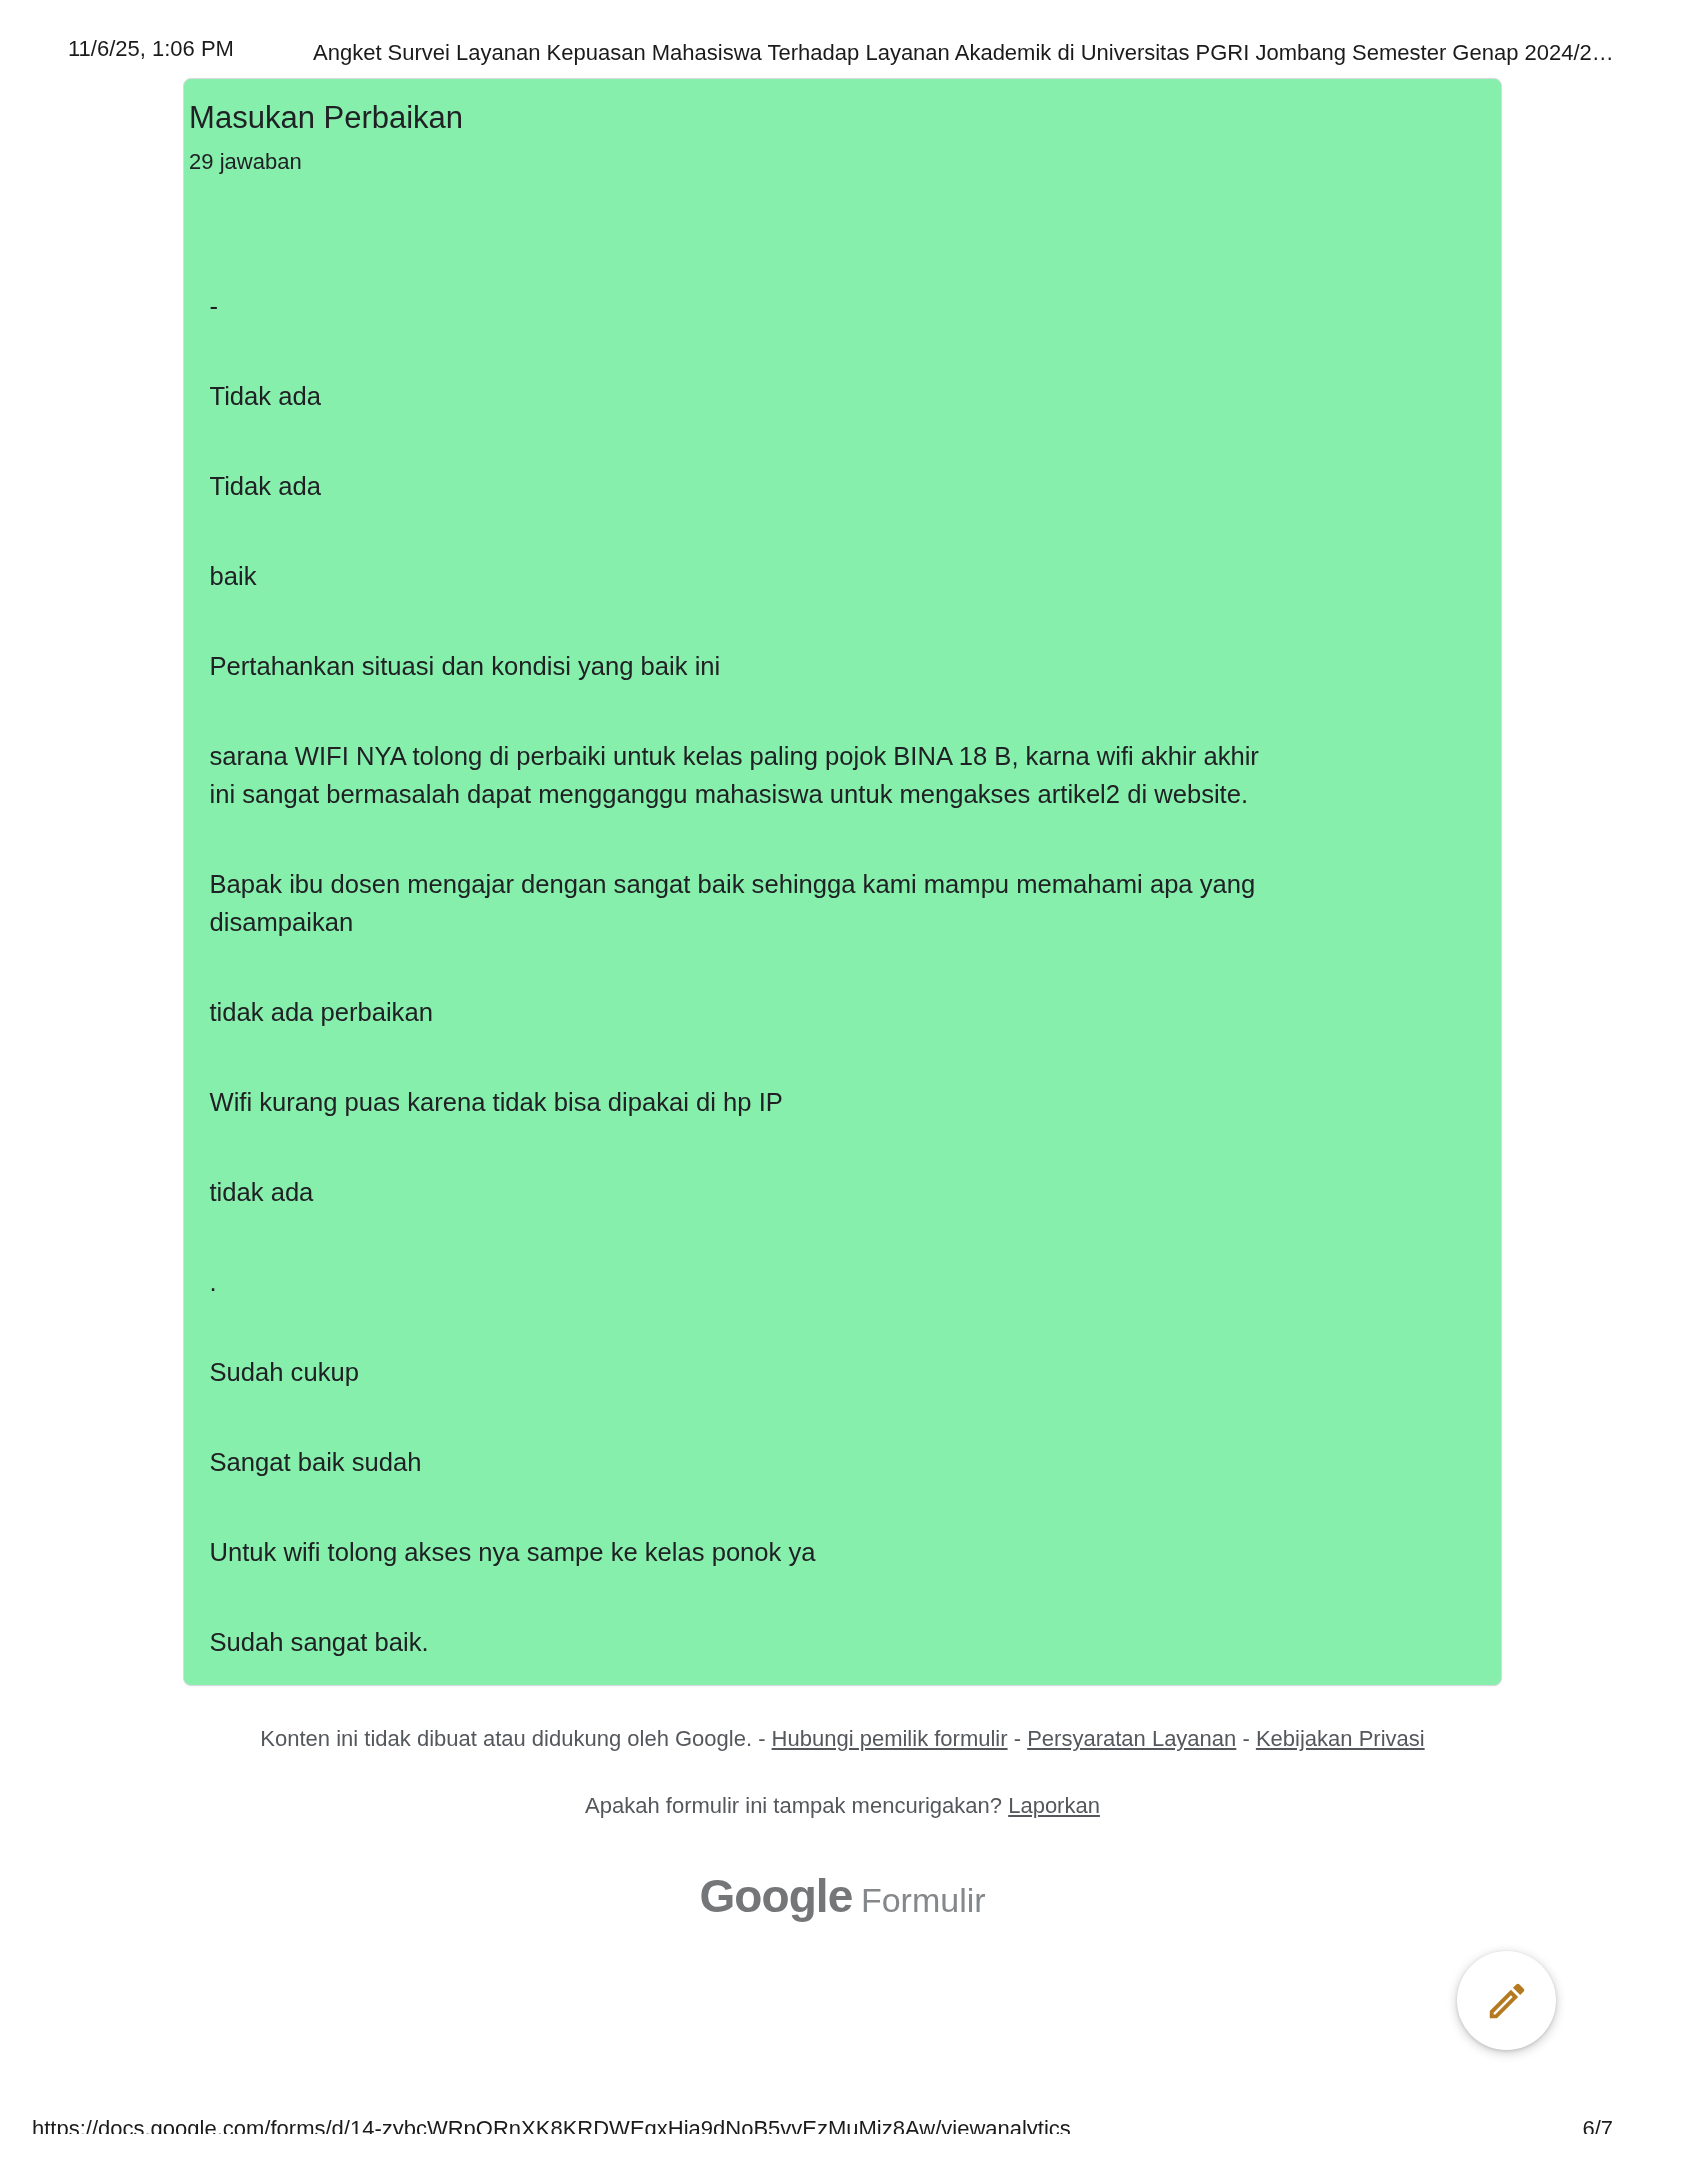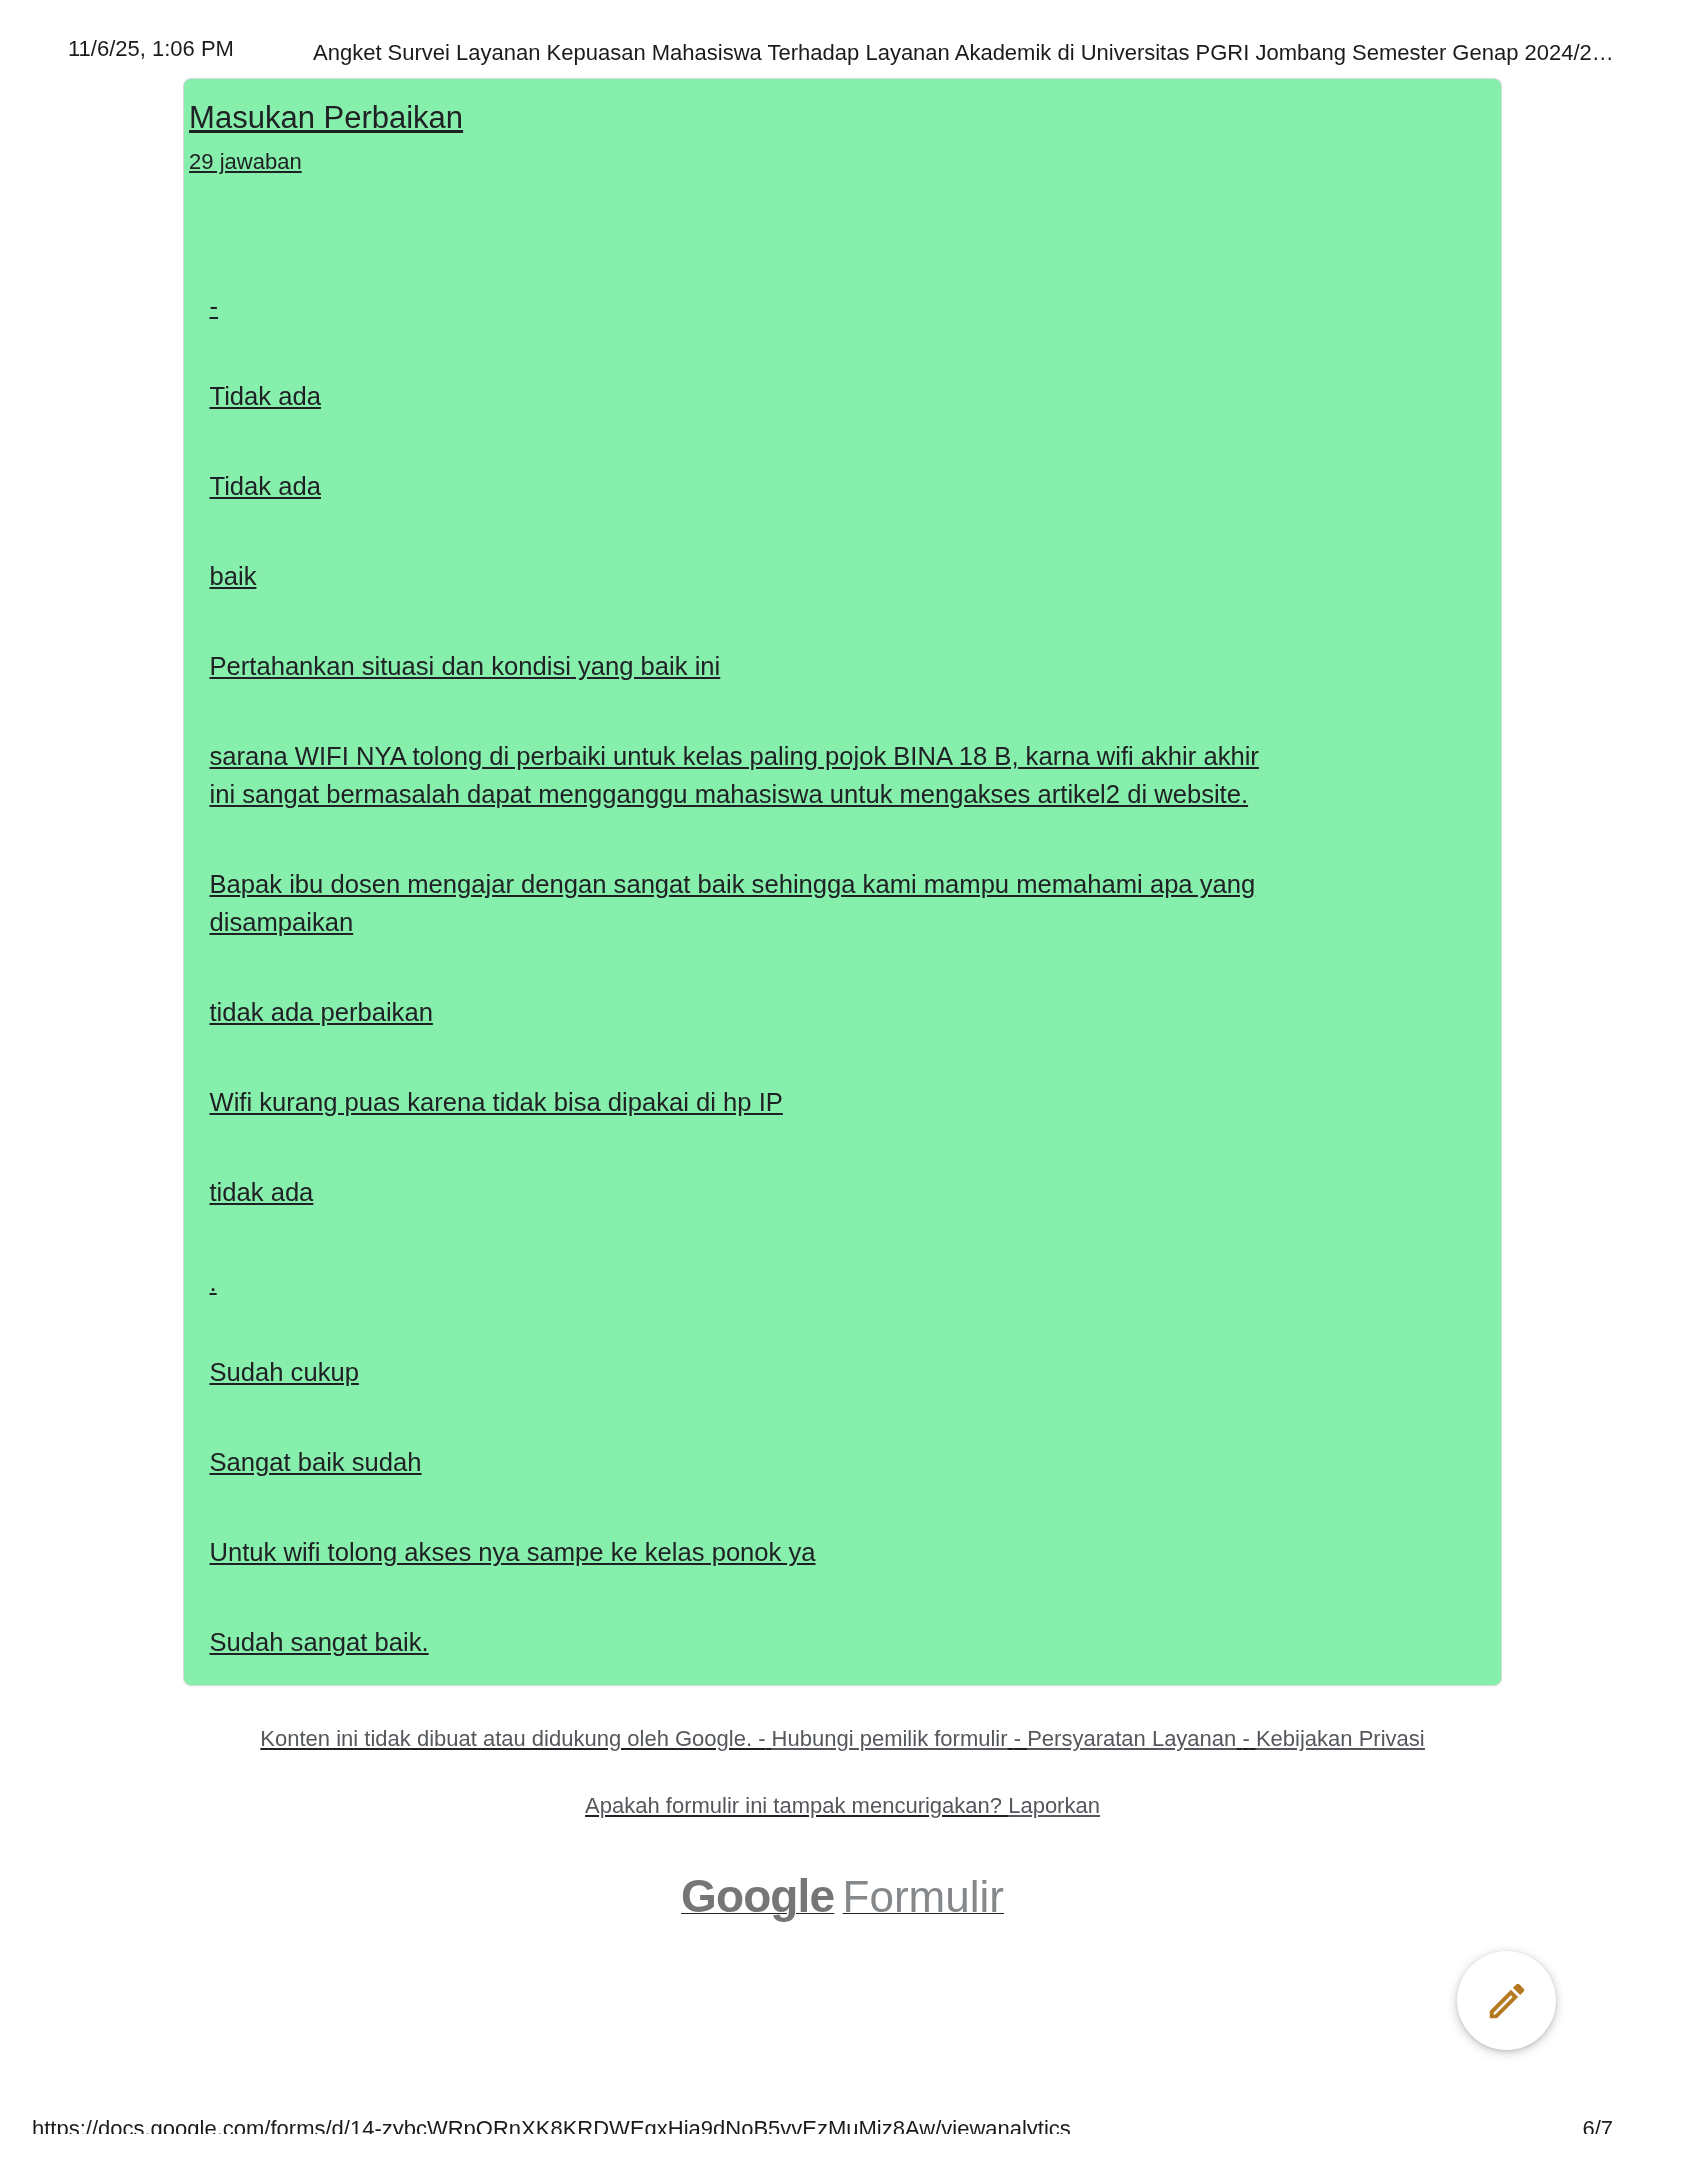--- a/index.html
+++ b/index.html
@@ -5,21 +5,20 @@
   * { margin:0; padding:0; box-sizing:border-box; }
   html,body { background:#ffffff; }
   .page {
     position:relative;
     width:1685px;
     height:2134px;
     background:#ffffff;
     font-family:"Liberation Sans", sans-serif;
     color:#202124;
     overflow:hidden;
-    text-decoration:underline;
   }
   
   .print-header-date {
     position:absolute; left:68px; top:36px;
     font-size:22px; color:#1b1b1b; white-space:nowrap;
   }
   .print-header-title {
     position:absolute; left:313px; top:40px; right:34px;
     font-size:22px; color:#1b1b1b; white-space:nowrap; overflow:hidden;
   }
@@ -70,21 +69,21 @@
   }
   .forms-logo {
     margin-top:49px;
     text-align:center;
     user-select:none;
   }
   .logo-google {
     font-size:46px; font-weight:600; letter-spacing:-0.9px; color:#747678;
   }
   .logo-formulir {
-    font-size:44px; font-weight:400; color:#85888b; margin-left:8.5px;
+    font-size:34px; font-weight:400; color:#85888b; margin-left:8.5px;
   }
   
   .edit-fab {
     position:absolute; left:1457px; top:1951px;
     width:99px; height:99px;
     border-radius:50%;
     background:#ffffff;
     border:none;
     box-shadow:0 2.6px 10.2px rgba(0,0,0,0.22), 0 0.9px 3.4px rgba(0,0,0,0.12);
     display:flex; align-items:center; justify-content:center;

